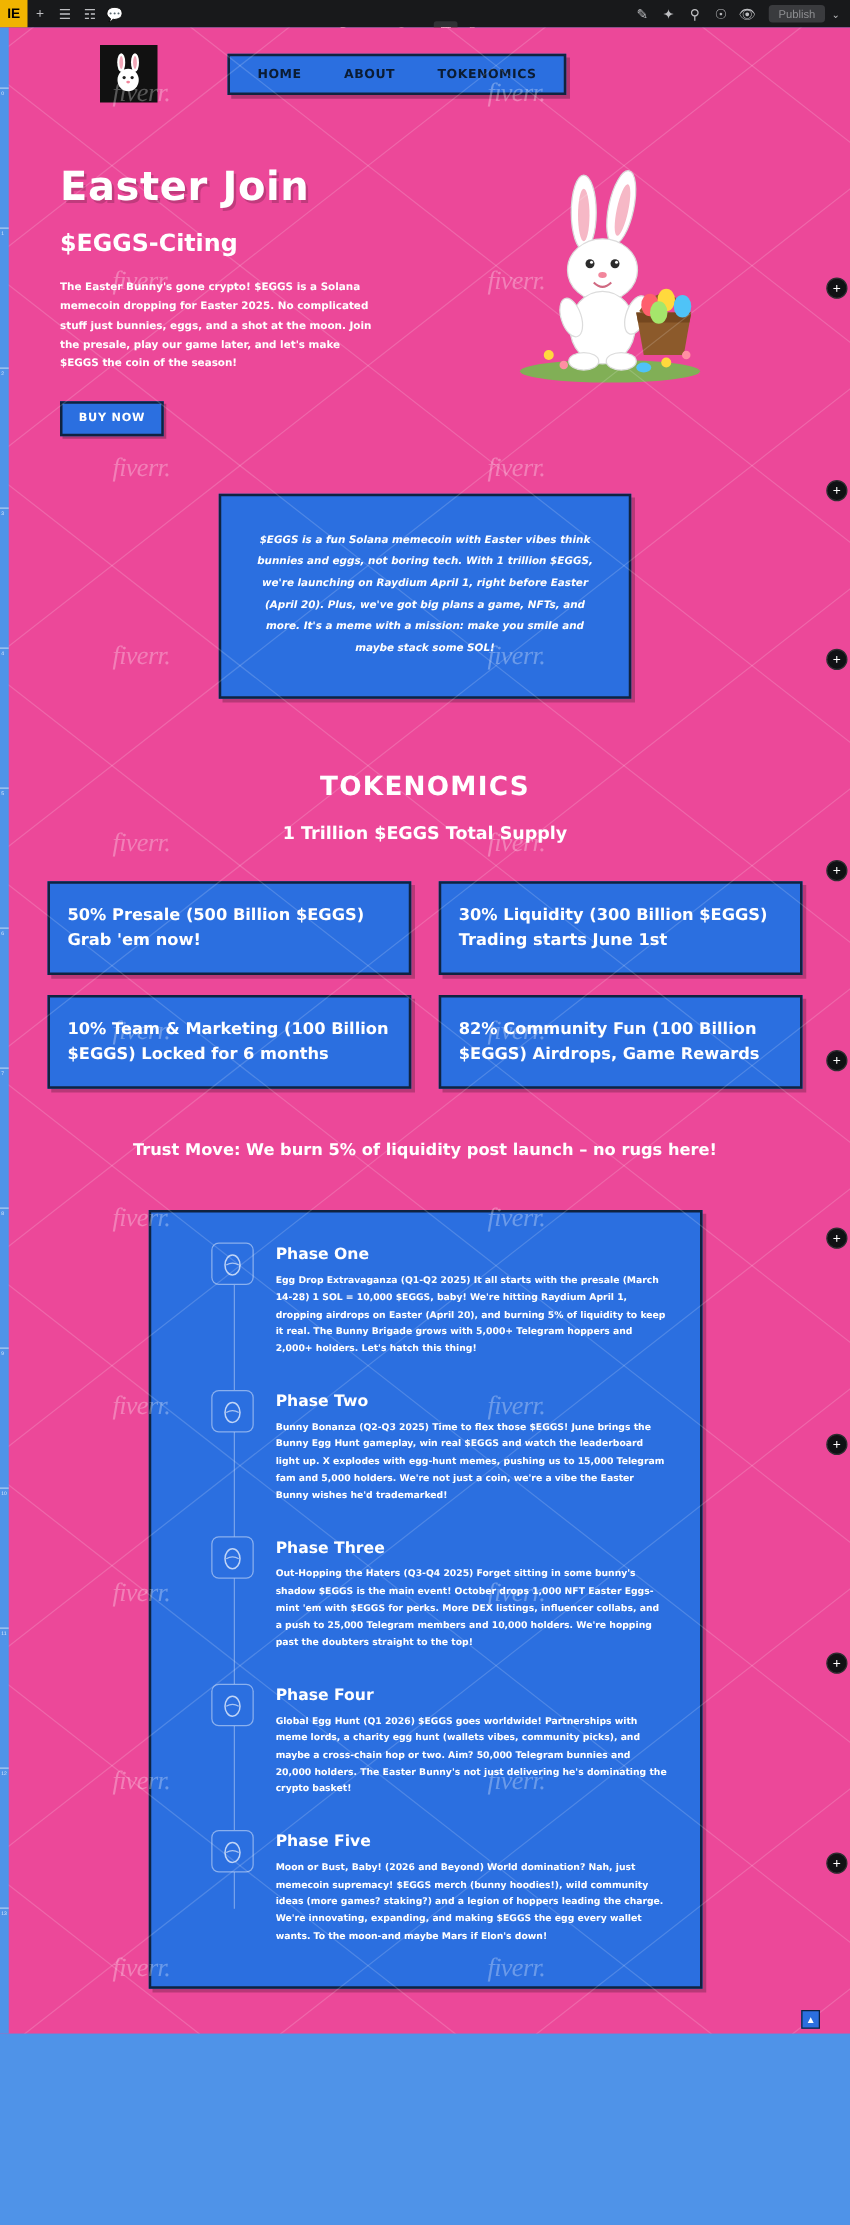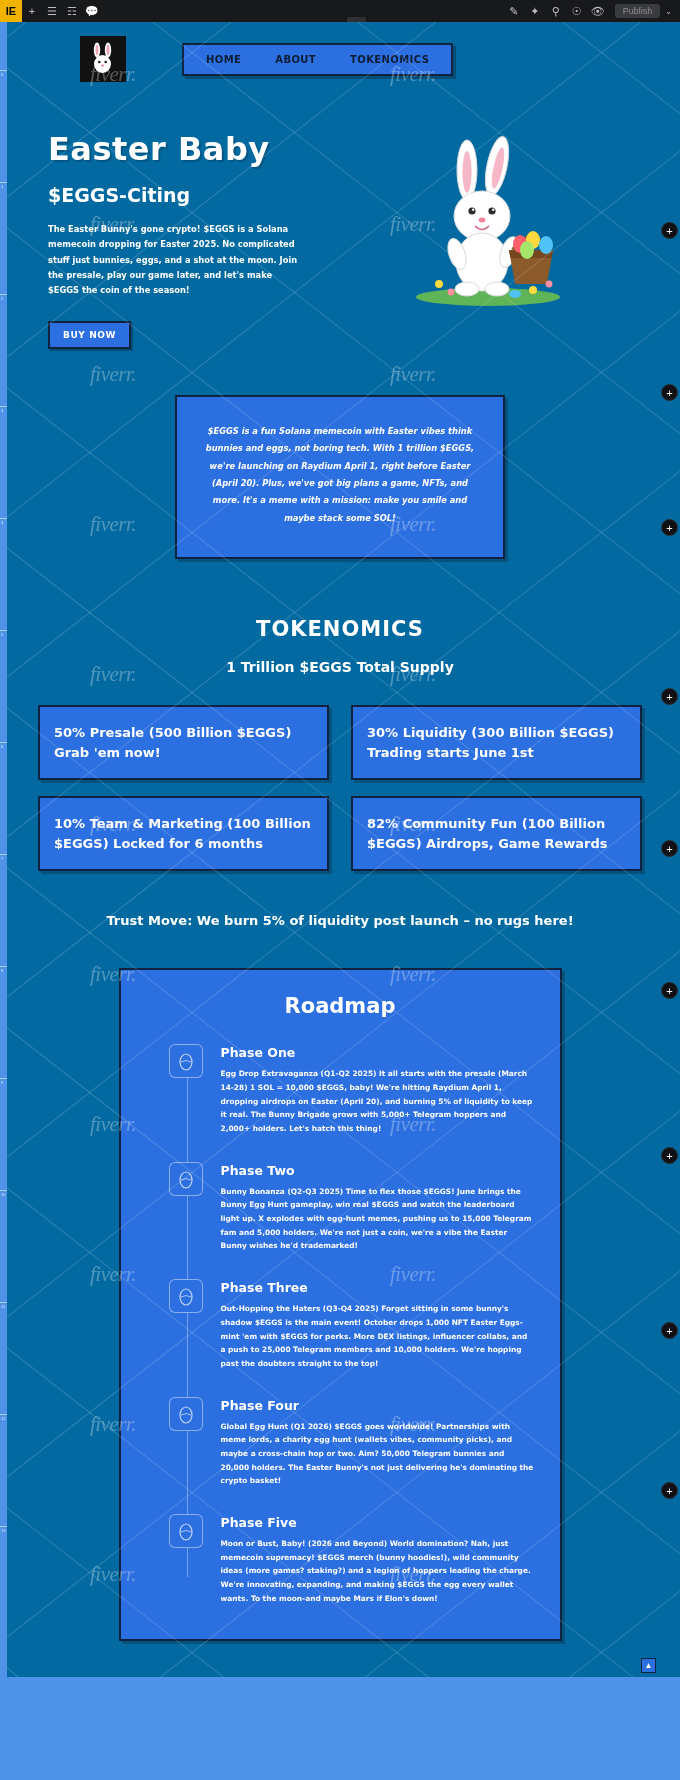--- a/index.html
+++ b/index.html
@@ -73,21 +73,21 @@
     font-size: 9px;
     padding: 2px 8px;
     border-radius: 3px;
     margin-left: 6px;
   }
   .eb-chev { font-size: 8px; color: #bdbec1; padding: 0 4px; }
 
   
   .canvas {
     position: relative;
-    background: #0369a1;
+    background: #ec4899;
     padding-top: 0;
   }
   .ruler-left {
     position: absolute;
     left: 0; top: 0; bottom: 0;
     width: 7px;
     background: #4f93e8;
     z-index: 40;
   }
   .ruler-tick {
@@ -535,21 +535,21 @@
       </div>
       <div class="nav-menu">
         <span class="nav-item">HOME</span>
         <span class="nav-item">ABOUT</span>
         <span class="nav-item">TOKENOMICS</span>
       </div>
     </div>
 
     <div class="hero">
       <div class="hero-left">
-        <h1 class="hero-title">Easter Baby</h1>
+        <h1 class="hero-title">Easter Join</h1>
         <h2 class="hero-sub">$EGGS-Citing</h2>
         <p class="hero-p">The Easter Bunny's gone crypto! $EGGS is a Solana memecoin dropping for Easter 2025. No complicated stuff just bunnies, eggs, and a shot at the moon.
 Join the presale, play our game later, and let's make $EGGS the coin of the season!</p>
         <span class="btn-buy">BUY NOW</span>
       </div>
       <div class="hero-art">
         <svg width="190" height="175" viewBox="0 0 190 175" aria-hidden="true">
 
           <ellipse cx="95" cy="163" rx="72" ry="9" fill="#6fc24a" opacity="0.85"></ellipse>
 
@@ -604,21 +604,20 @@
         <div class="tok-card">50% Presale (500 Billion $EGGS) Grab 'em now!</div>
         <div class="tok-card">30% Liquidity (300 Billion $EGGS) Trading starts June 1st</div>
         <div class="tok-card">10% Team &amp; Marketing (100 Billion $EGGS) Locked for 6 months</div>
         <div class="tok-card">82% Community Fun (100 Billion $EGGS) Airdrops, Game Rewards</div>
       </div>
       <div class="trust">Trust Move: We burn 5% of liquidity post launch – no rugs here!</div>
     </div>
 
     <div>
       <div class="roadmap">
-        <h3>Roadmap</h3>
         <div class="phases">
           <div class="track"></div>
 
           <div class="phase">
             <div class="phase-dot">
               <svg width="16" height="20" viewBox="0 0 16 20">
                   <ellipse cx="8" cy="11" rx="6" ry="8" fill="none" stroke="rgba(255,255,255,0.7)" stroke-width="1.2"></ellipse>
                   <path d="M3 11 q5 -3 10 0" stroke="rgba(255,255,255,0.6)" stroke-width="1" fill="none"></path>
                 </svg>
             </div>

